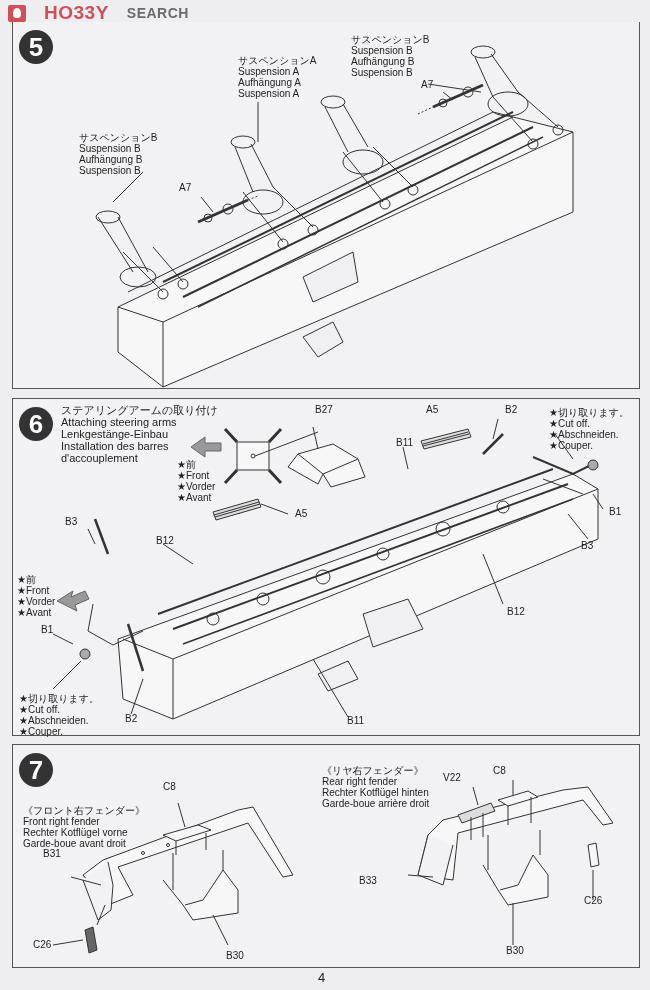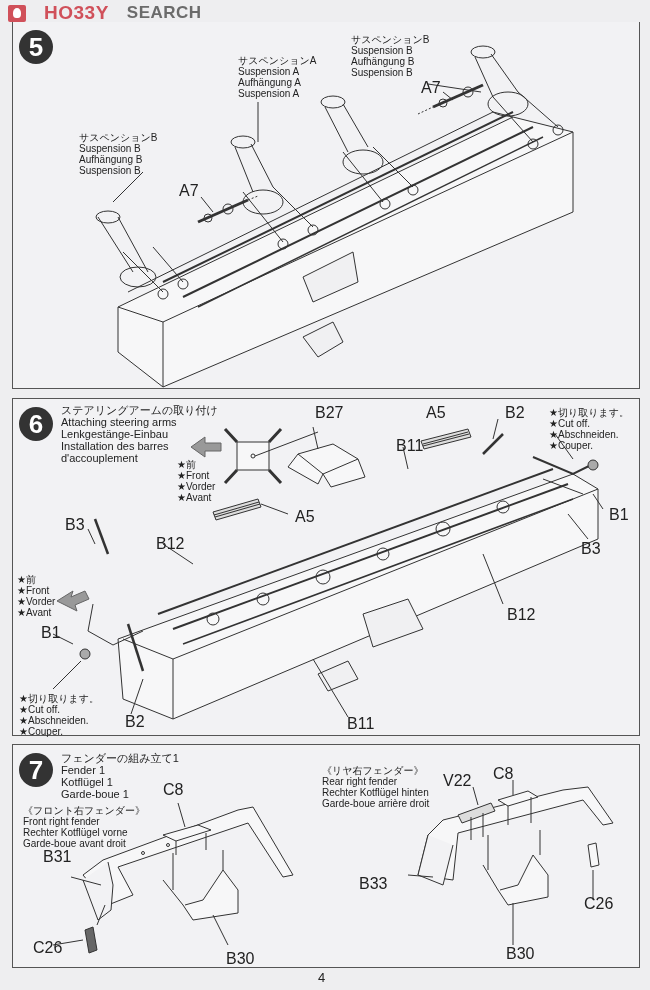--- a/index.html
+++ b/index.html
@@ -2,32 +2,32 @@
 <html><head>
 <meta charset="utf-8">
 <style>
   html,body{margin:0;padding:0;}
   body{width:650px;height:990px;background:#eeeef0;position:relative;overflow:hidden;
        font-family:"Liberation Sans","DejaVu Sans",sans-serif;color:#222;}
   .watermark{position:absolute;left:8px;top:2px;height:22px;display:flex;align-items:center;gap:18px;}
   .wm-logo{width:18px;height:17px;background:#d0505a;border-radius:2px;position:relative;}
   .wm-logo:after{content:"";position:absolute;left:5px;top:3px;width:8px;height:10px;border-radius:50% 50% 40% 40%;background:#fff;}
   .wm-hobby{color:#d0505a;font-weight:bold;font-size:19px;letter-spacing:0.5px;}
-  .wm-search{color:#6b6b6b;font-weight:bold;font-size:17px;letter-spacing:0.5px;}
+  .wm-search{color:#6b6b6b;font-weight:bold;font-size:14px;letter-spacing:0.5px;}
   .section{position:absolute;border:1.5px solid #555;background:#f2f2f4;}
   .s5{left:12px;top:22px;width:626px;height:366px;border-top:none;}
   .s6{left:12px;top:398px;width:626px;height:336px;}
   .s7{left:12px;top:744px;width:626px;height:222px;}
   .stepnum{position:absolute;width:34px;height:34px;border-radius:50%;background:#333;color:#fff;
            font-weight:bold;font-size:26px;line-height:34px;text-align:center;}
   .title{position:absolute;font-size:11px;line-height:12px;color:#222;}
   .title div{white-space:nowrap;}
   .lbl{position:absolute;font-size:10px;line-height:11px;white-space:nowrap;color:#222;}
   .lbl div{white-space:nowrap;}
-  .part{position:absolute;font-size:16px;color:#222;white-space:nowrap;}
+  .part{position:absolute;font-size:10px;color:#222;white-space:nowrap;}
   .pagenum{position:absolute;left:318px;top:970px;font-size:13px;}
   svg.draw{position:absolute;left:0;top:0;}
   .star:before{content:"★";}
 </style>
 </head>
 <body>
 
 <div class="watermark">
   <span class="wm-logo"></span>
   <span class="wm-hobby">HO33Y</span>
@@ -281,26 +281,20 @@
       <path d="M215,200 L200,170"></path>
       <path d="M165,58 L172,82"></path>
       <path d="M395,130 L420,132"></path>
       <path d="M580,155 L580,125"></path>
       <path d="M500,200 L500,158"></path>
       <path d="M460,42 L465,60"></path>
       <path d="M500,35 L500,50"></path>
     </g>
   </svg>
   <div class="stepnum" style="left:6px;top:8px;">7</div>
-  <div class="title" style="left:48px;top:7px;">
-    <div>フェンダーの組み立て1</div>
-    <div>Fender 1</div>
-    <div>Kotflügel 1</div>
-    <div>Garde-boue 1</div>
-  </div>
   <div class="lbl" style="left:309px;top:20px;">
     <div>《リヤ右フェンダー》</div>
     <div>Rear right fender</div>
     <div>Rechter Kotflügel hinten</div>
     <div>Garde-boue arrière droit</div>
   </div>
   <div class="lbl" style="left:10px;top:60px;">
     <div>《フロント右フェンダー》</div>
     <div>Front right fender</div>
     <div>Rechter Kotflügel vorne</div>

